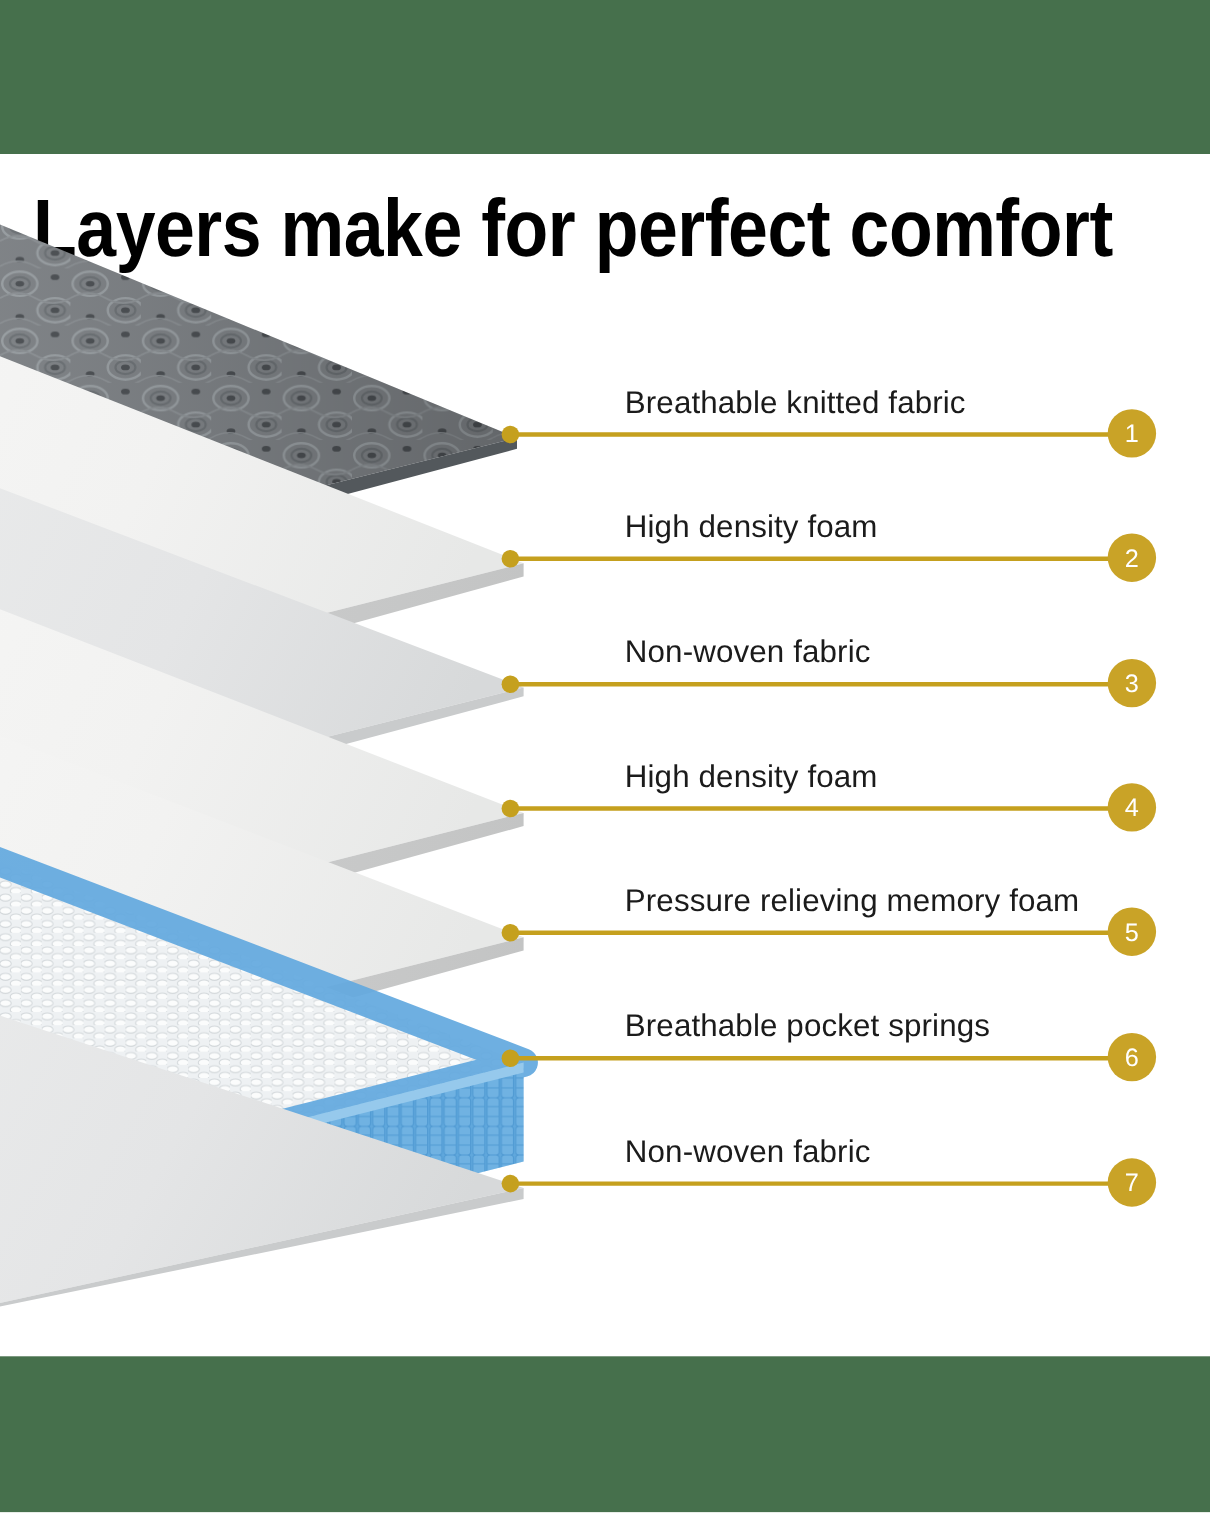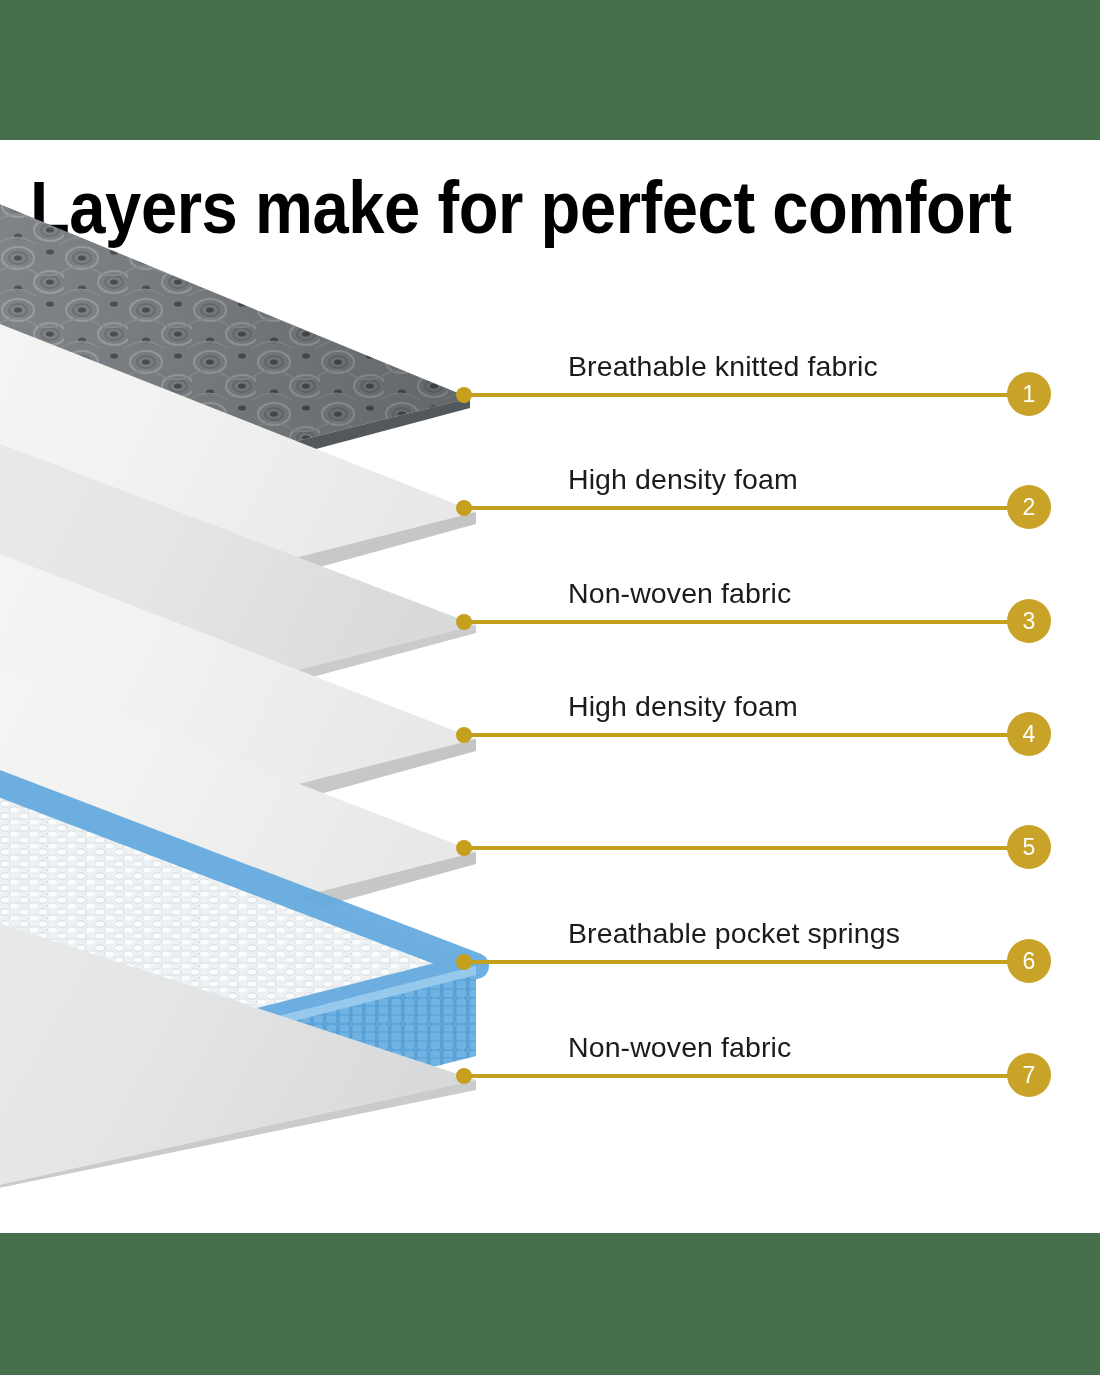--- a/index.html
+++ b/index.html
@@ -257,20 +257,21 @@
     </div>
 
     <div class="callout" style="top:689px">
       <div class="callout-label">High density foam</div>
       <div class="callout-dot"></div>
       <div class="callout-line"></div>
       <div class="callout-badge">4</div>
     </div>
 
     <div class="callout" style="top:802px">
+      <div class="callout-label">Pressure relieving memory foam</div>
       <div class="callout-dot"></div>
       <div class="callout-line"></div>
       <div class="callout-badge">5</div>
     </div>
 
     <div class="callout" style="top:916px">
       <div class="callout-label">Breathable pocket springs</div>
       <div class="callout-dot"></div>
       <div class="callout-line"></div>
       <div class="callout-badge">6</div>

